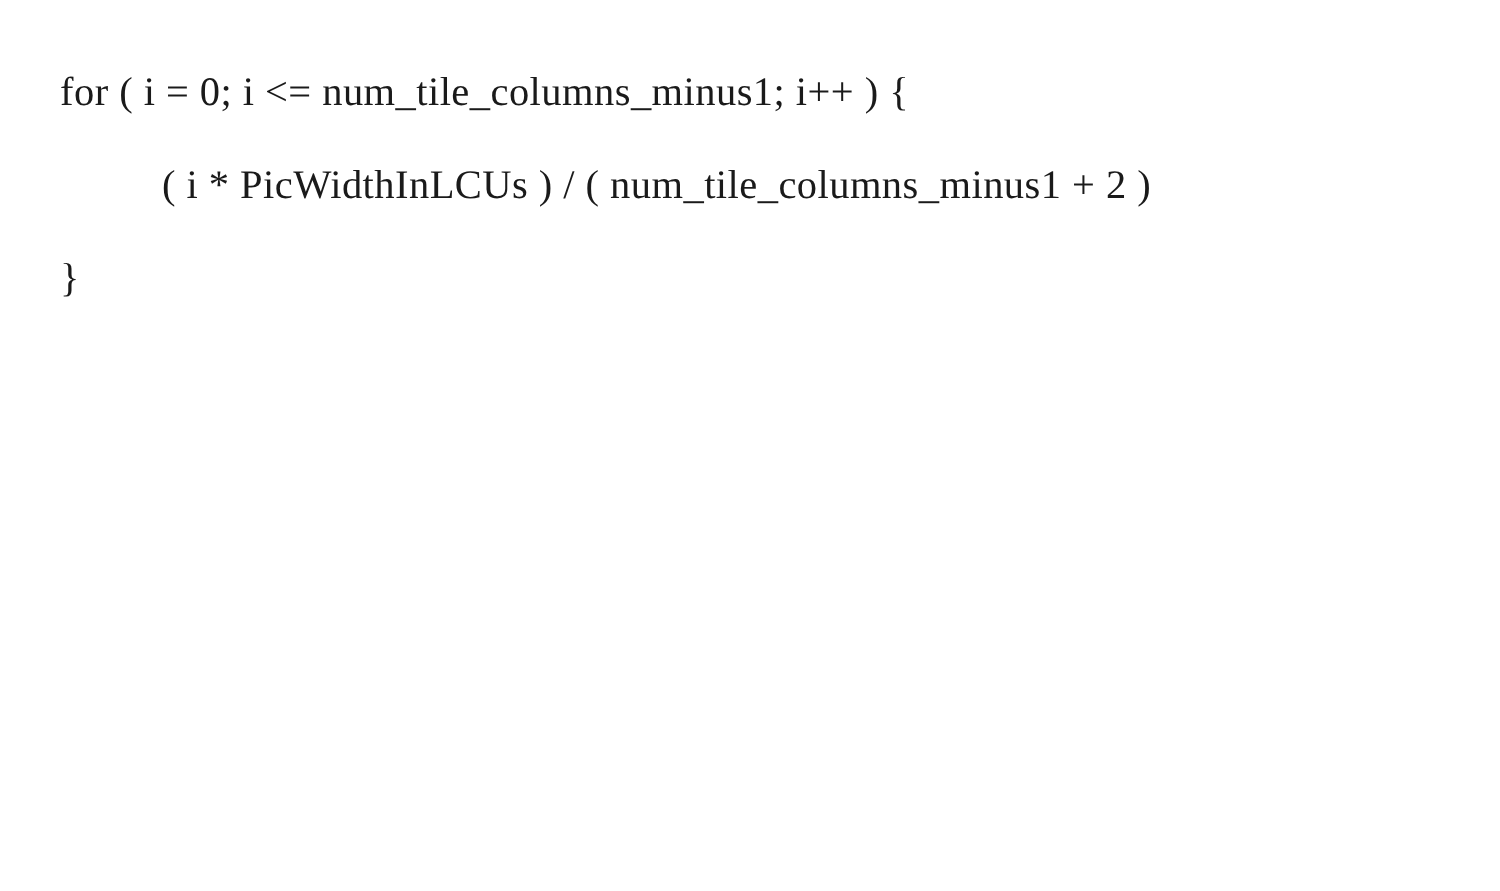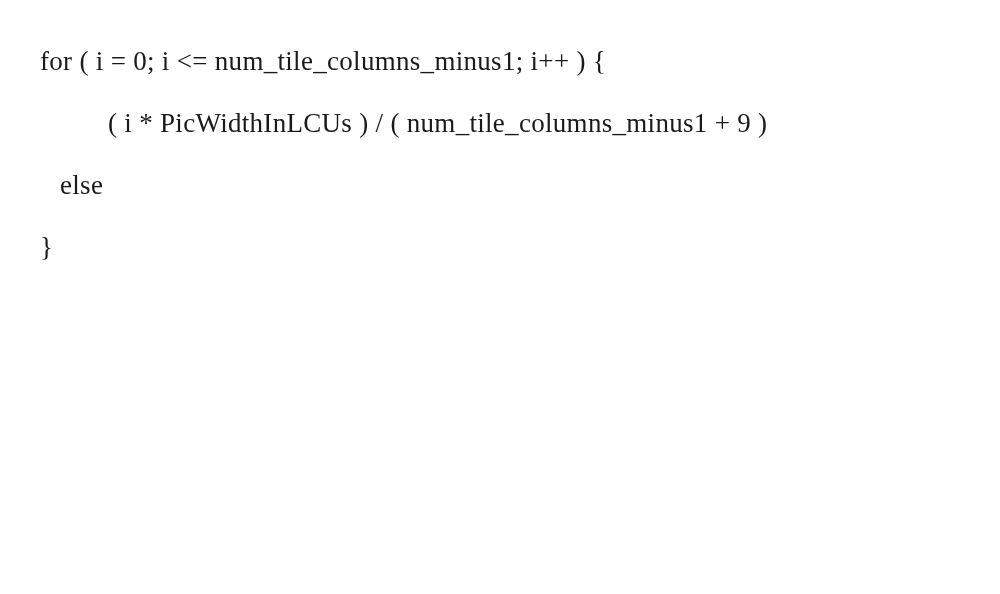--- a/index.html
+++ b/index.html
@@ -24,16 +24,15 @@
     .ind1 { padding-left: 0px; }
     .ind2 { padding-left: 20px; }
     .ind3 { padding-left: 40px; }
     .ind4 { padding-left: 68px; }
   </style>
 </head>
 <body>
 
 <div class="code-block">
   <span class="line ind1">for ( i = 0; i &lt;= num_tile_columns_minus1; i++ ) {</span>
-  <span class="line ind4">( i * PicWidthInLCUs ) / ( num_tile_columns_minus1 + 9 )</span>
-  <span class="line ind2">else</span>
+  <span class="line ind4">( i * PicWidthInLCUs ) / ( num_tile_columns_minus1 + 2 )</span>
   <span class="line ind1">}</span>
 </div>
 
 </body></html>

